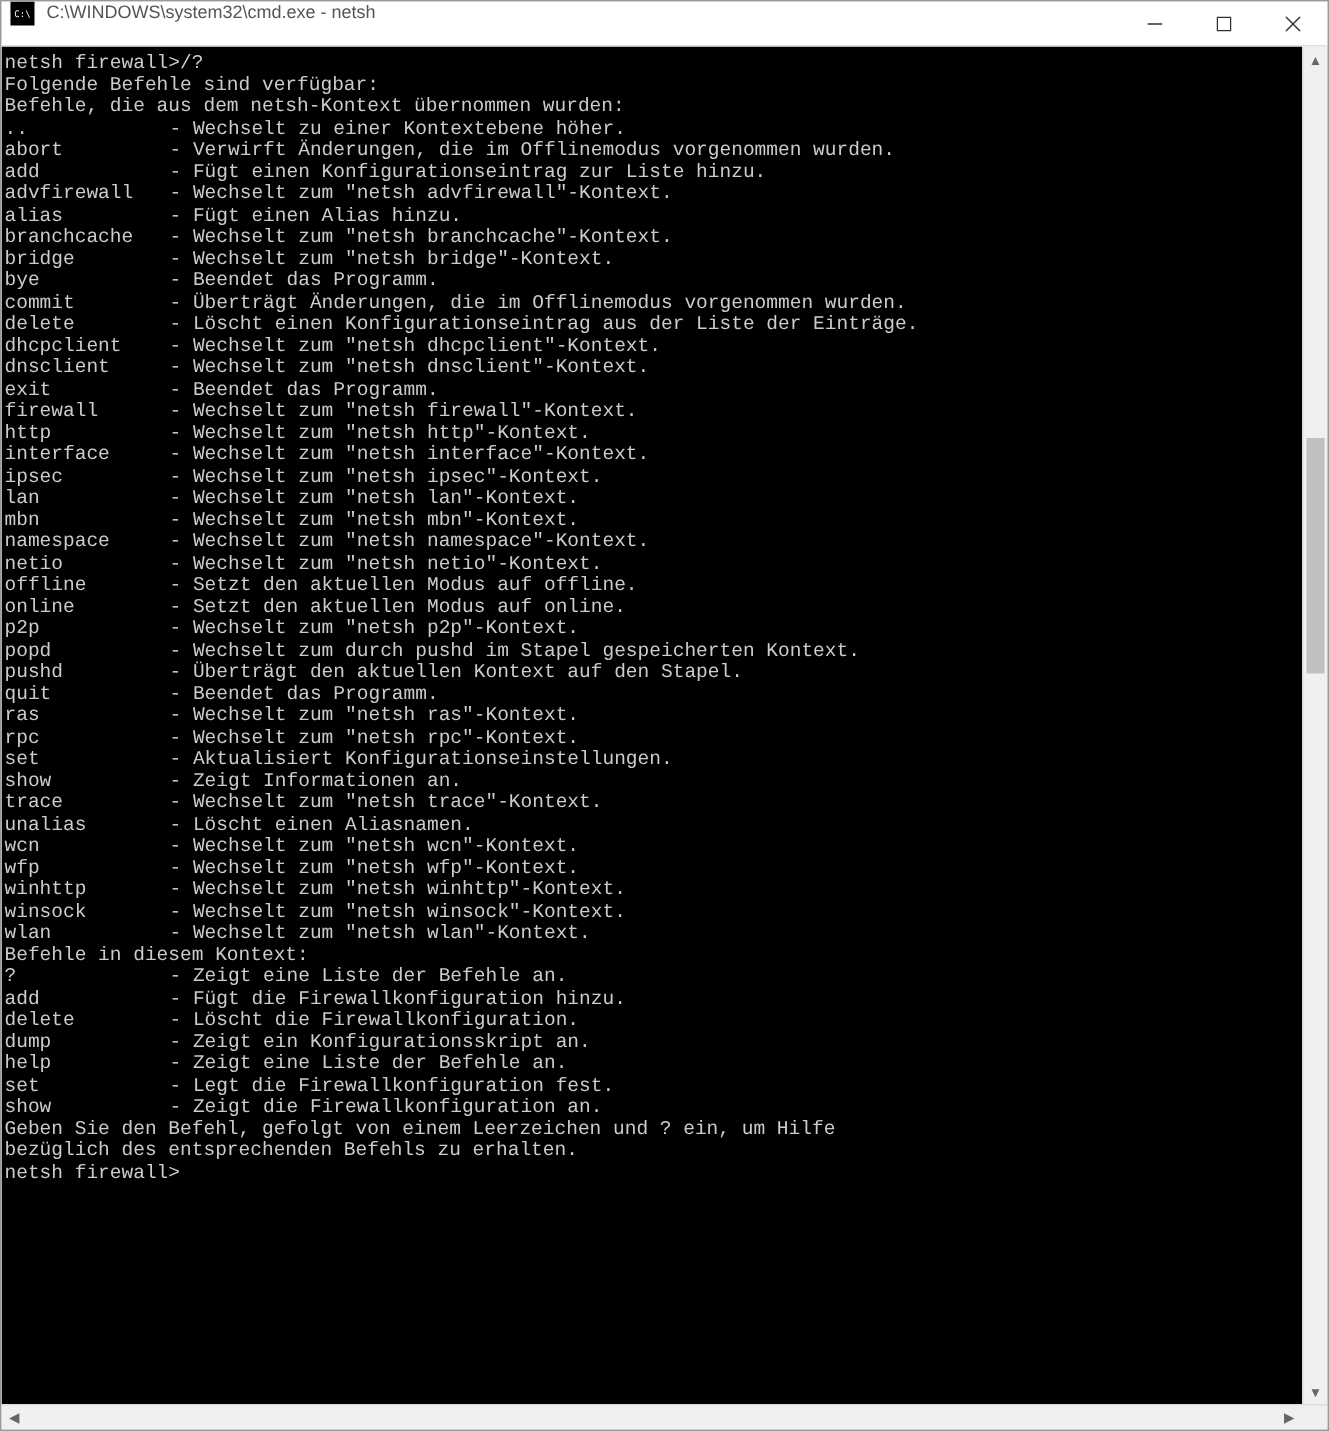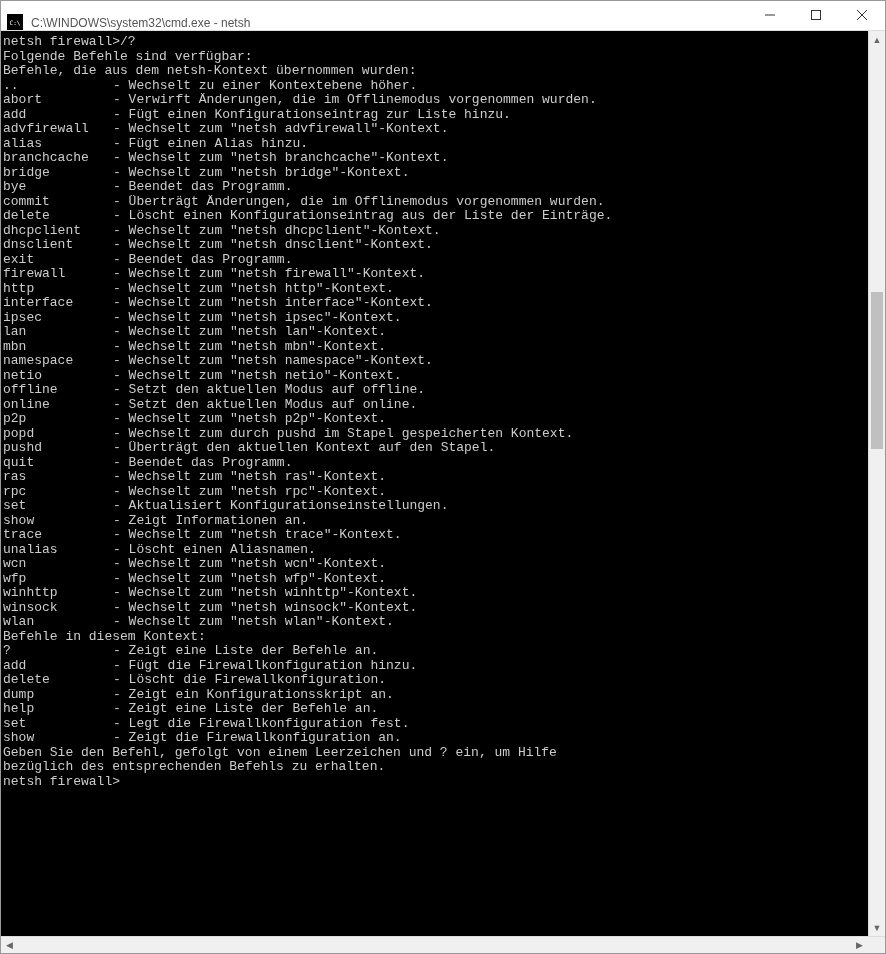--- a/index.html
+++ b/index.html
@@ -10,21 +10,21 @@
     height: 954px;
     overflow: hidden;
     display: flex;
     flex-direction: column;
     border: 1px solid #999;
   }
   .titlebar {
     height: 30px;
     background: #ffffff;
     display: flex;
-    align-items: flex-end;
+    align-items: flex-start;
     flex-shrink: 0;
     border-bottom: 1px solid #ddd;
   }
   .titlebar-icon {
     width: 16px;
     height: 16px;
     margin: 0 6px;
     background: #000;
     display: flex;
     align-items: center;

